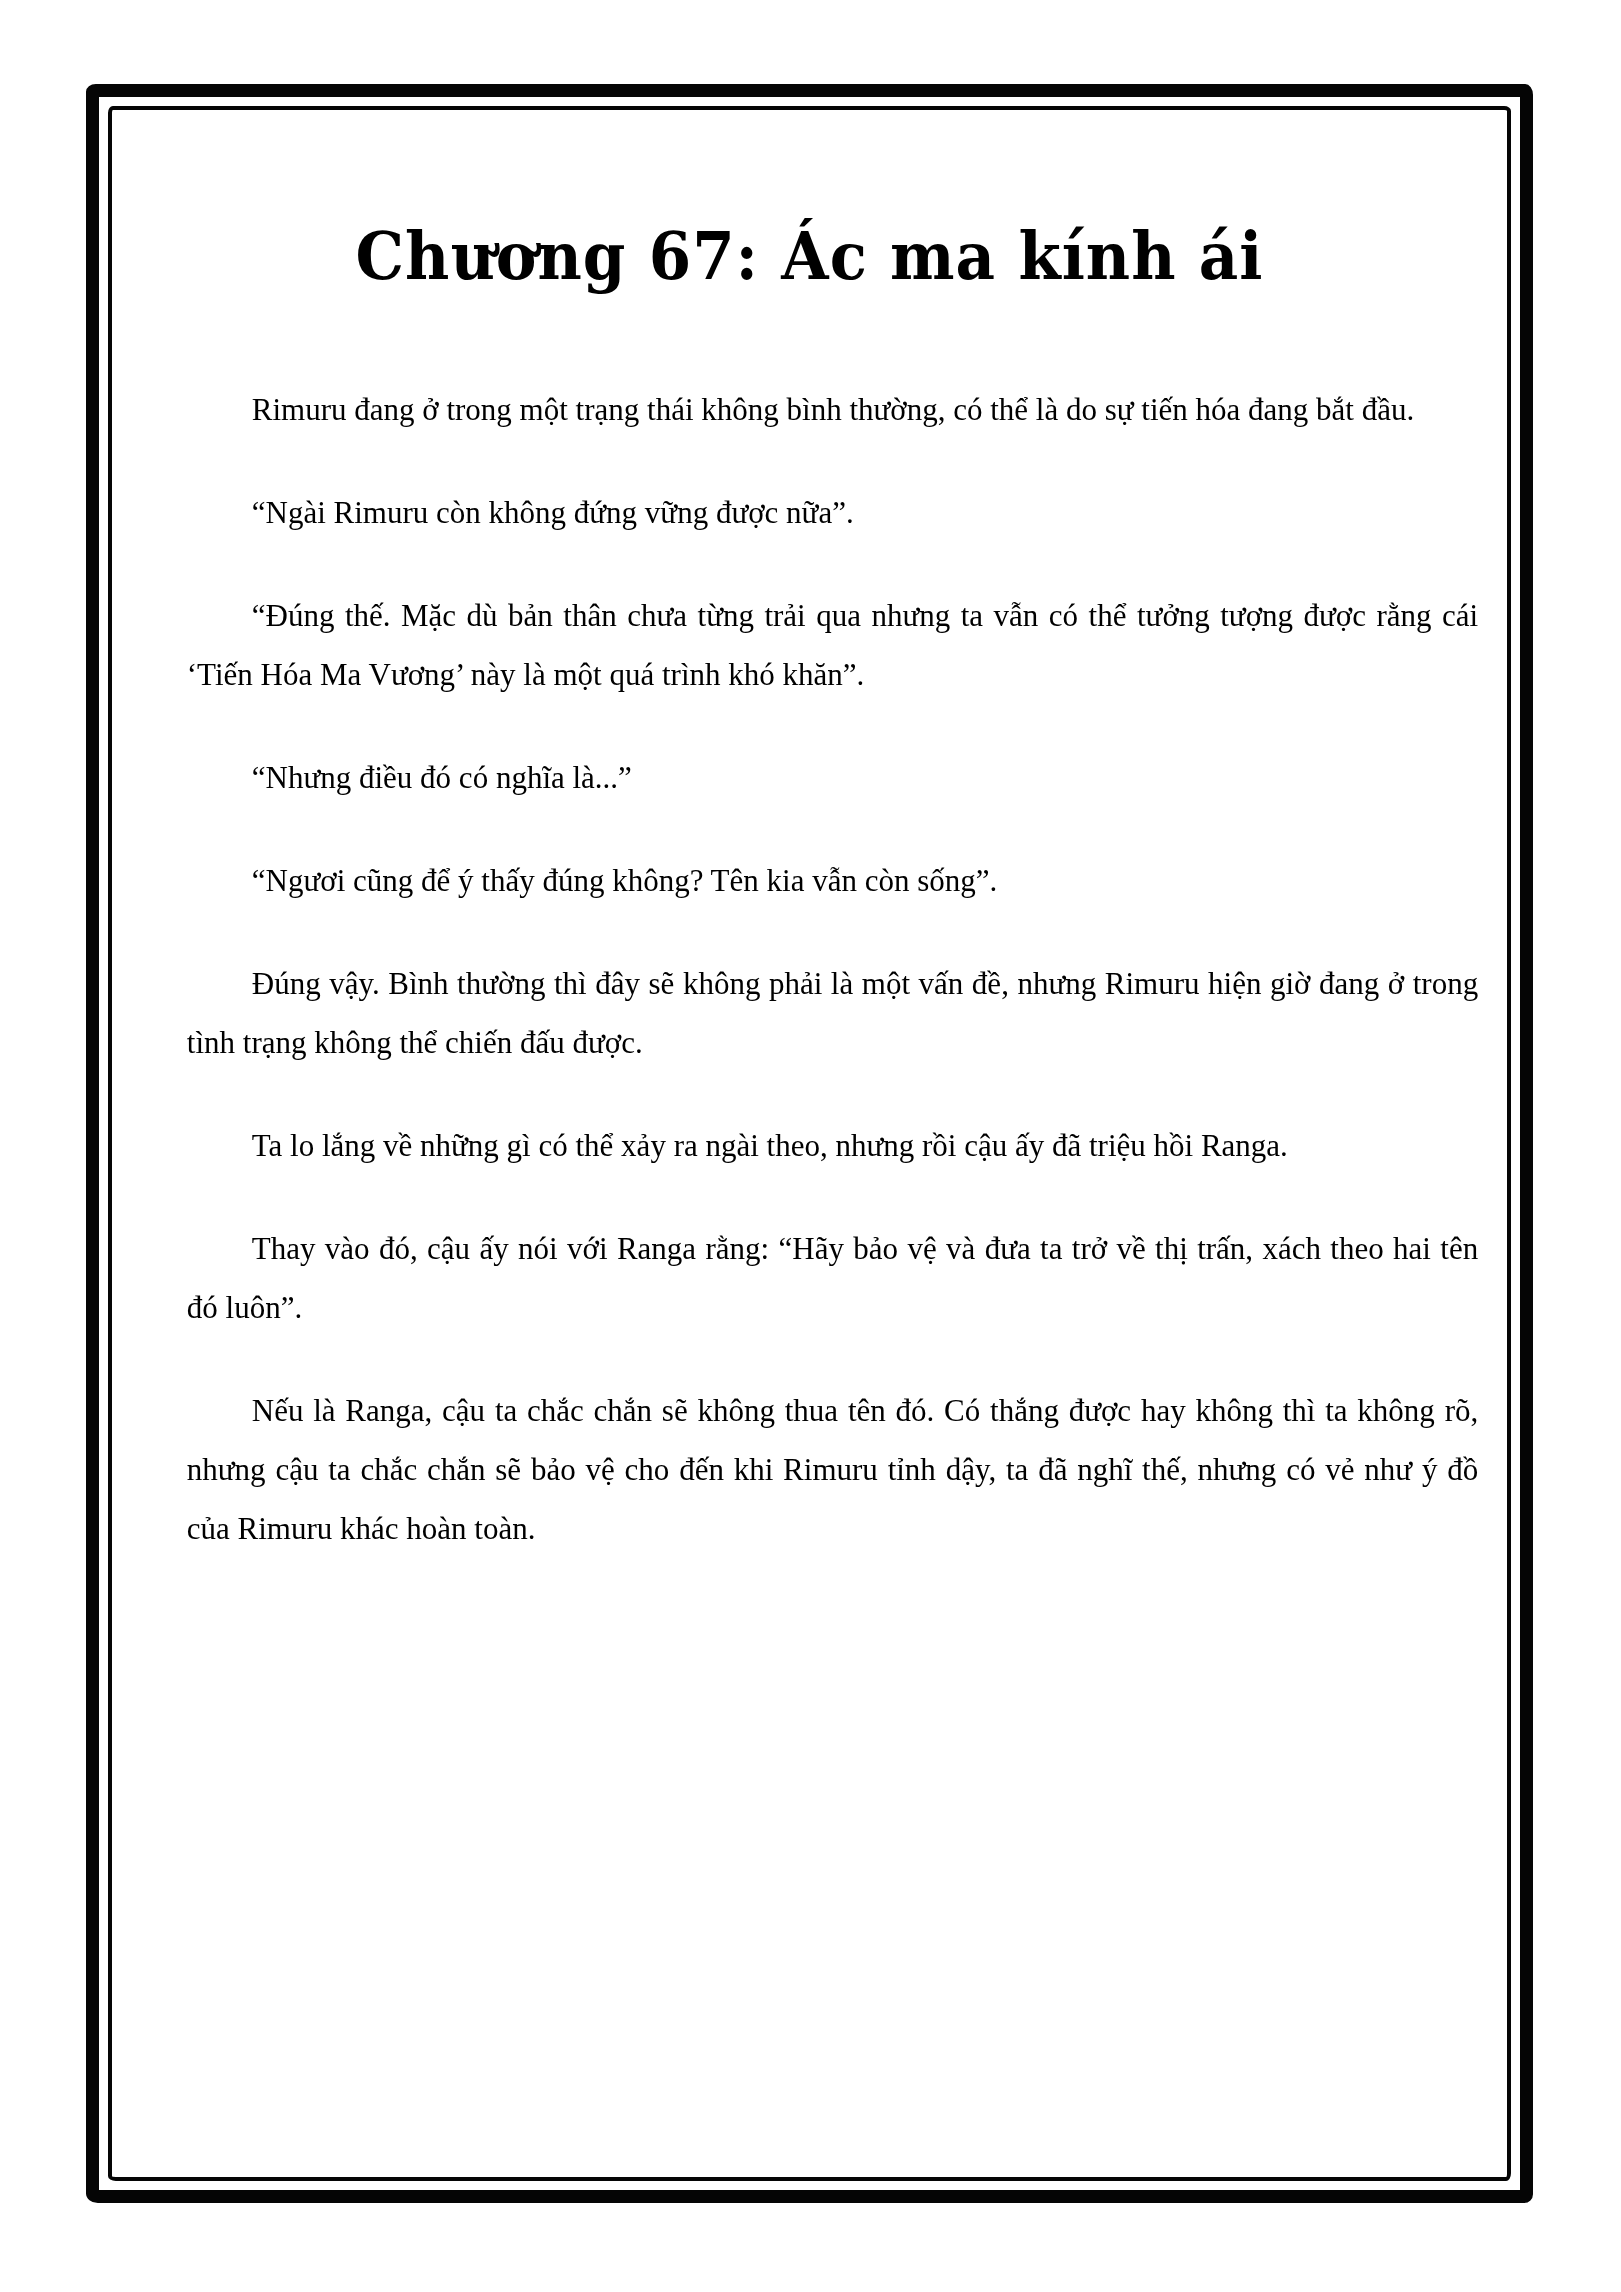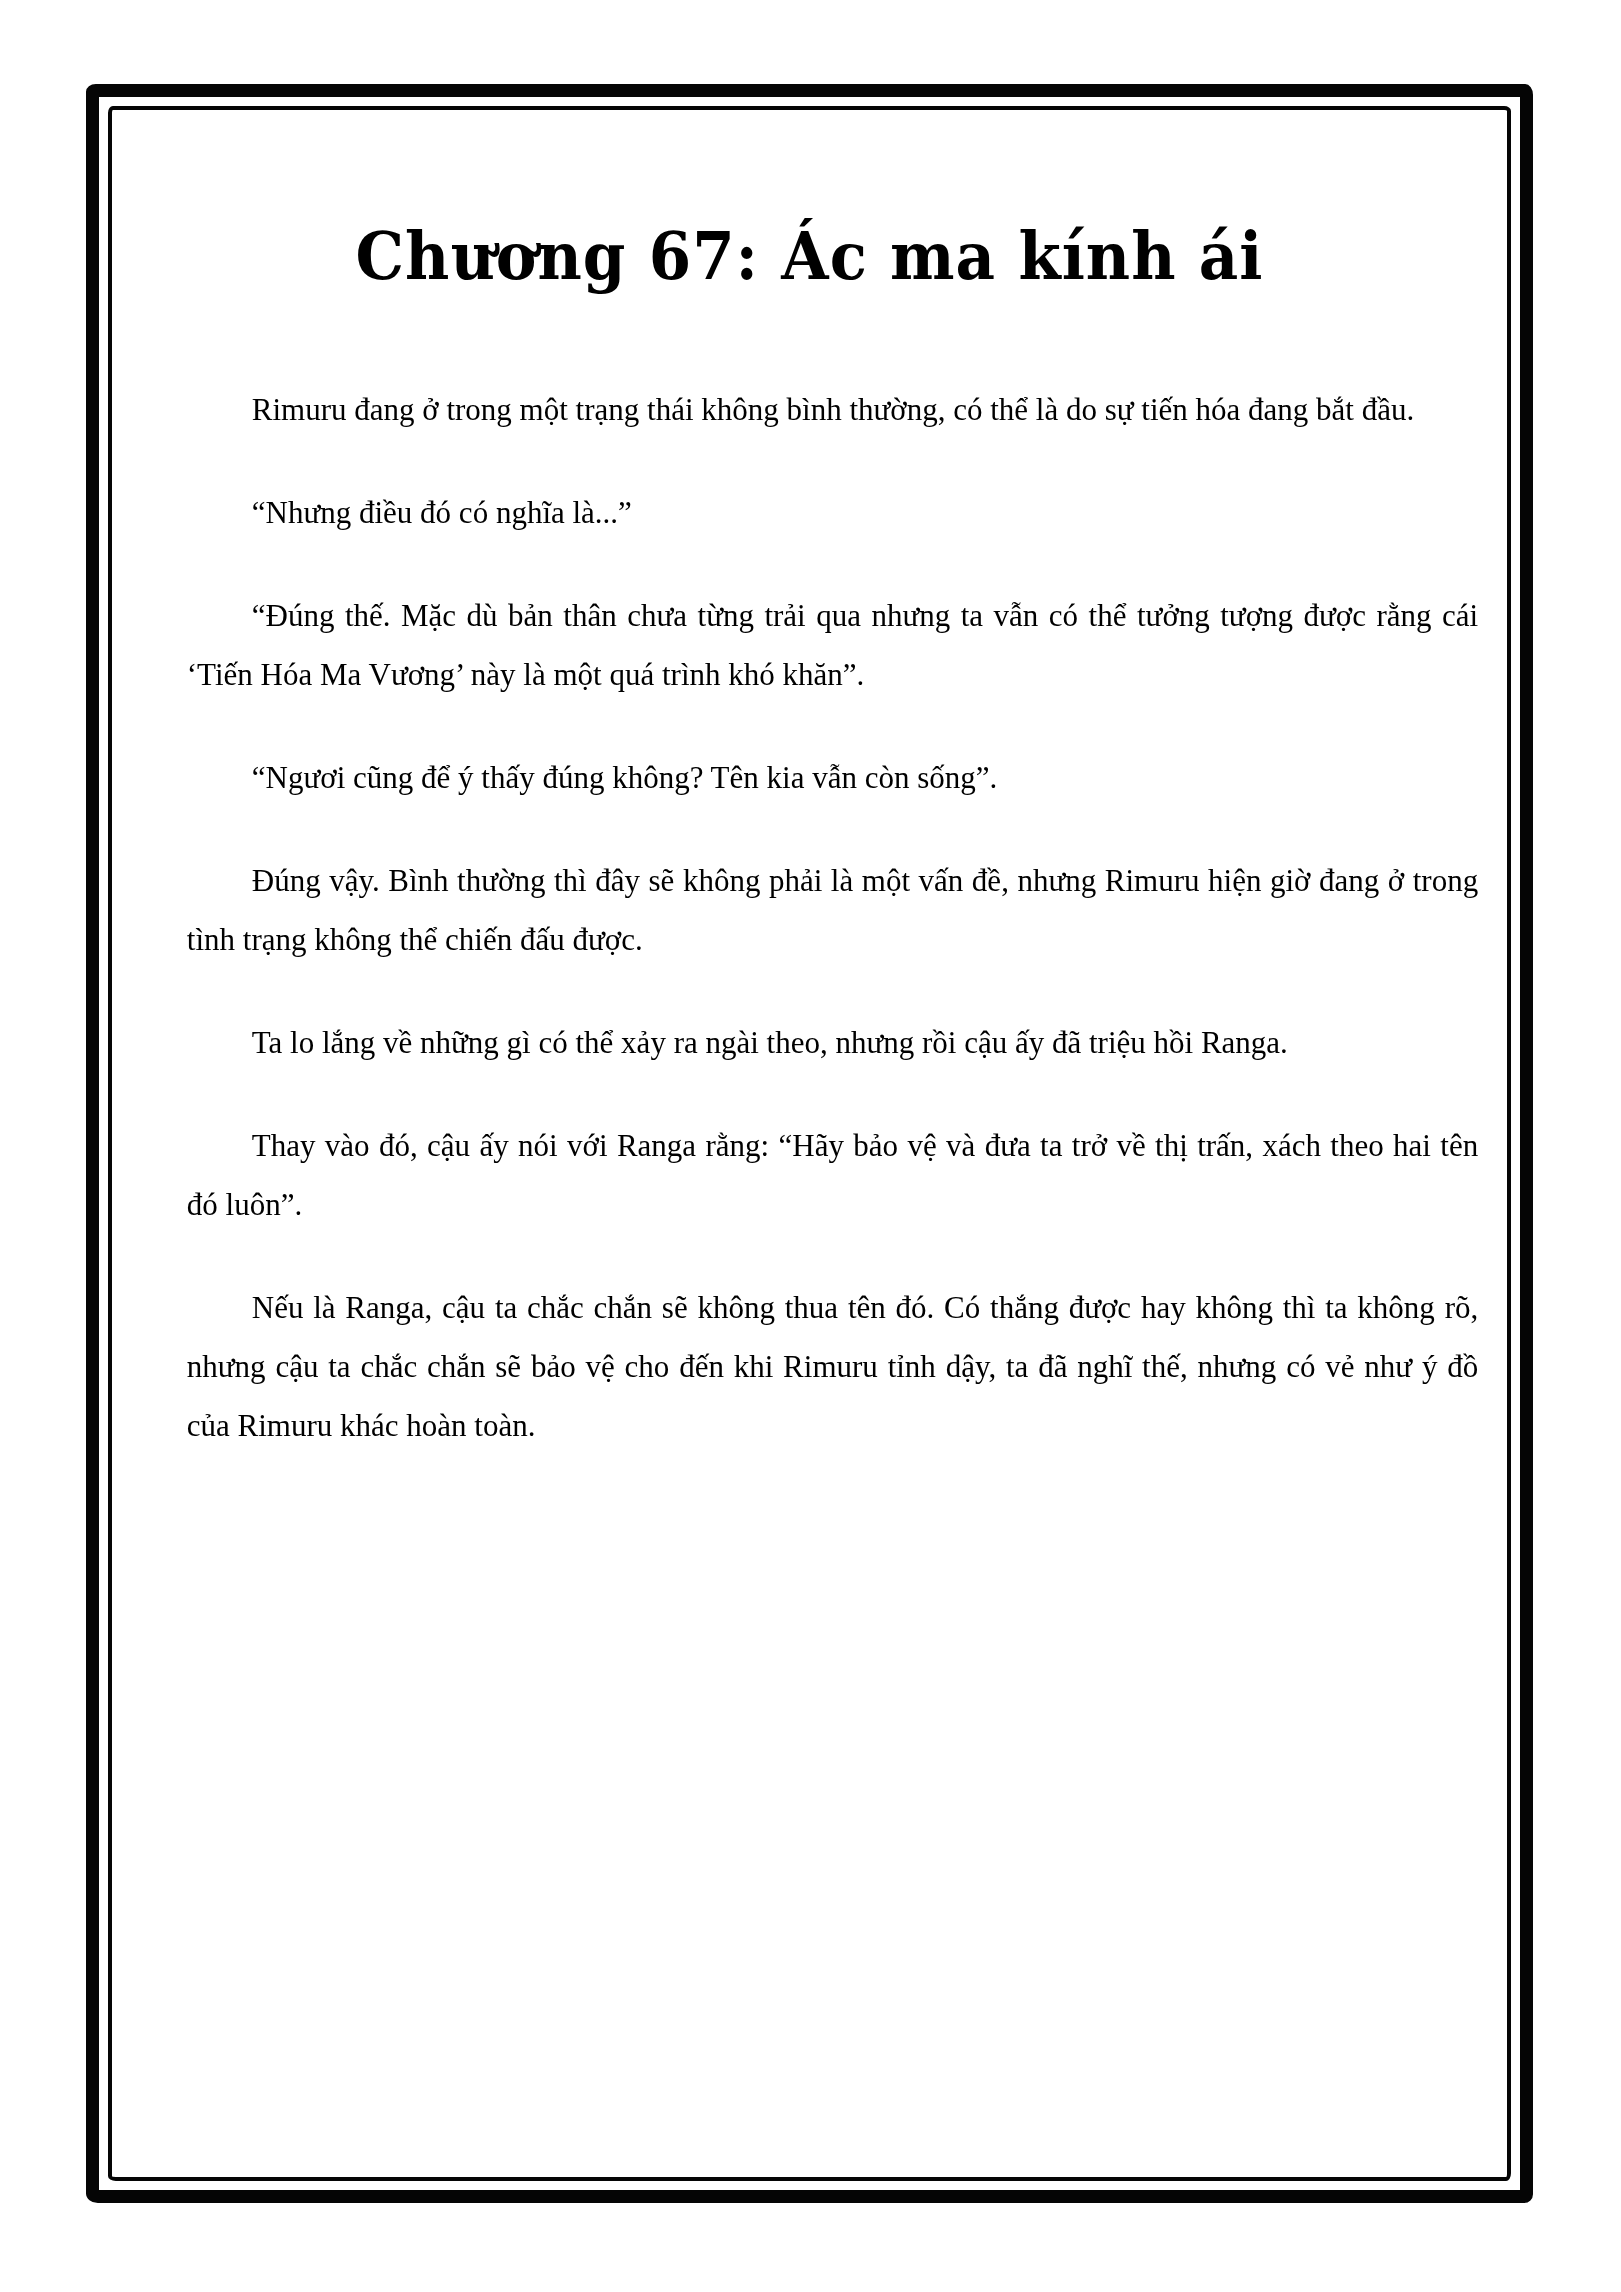--- a/index.html
+++ b/index.html
@@ -67,22 +67,23 @@
 <body>
 
 <div class="frame-outer">
   <div class="frame-inner">
     <div class="content">
 
       <h1 class="chapter-title">Chương 67: Ác ma kính ái</h1>
 
       <div class="body-text">
         <p>Rimuru đang ở trong một trạng thái không bình thường, có thể là do sự tiến hóa đang bắt đầu.</p>
+        <p>“Ngài Rimuru còn không đứng vững được nữa”.</p>
+        <p>“Đúng thế. Mặc dù bản thân chưa từng trải qua nhưng ta vẫn có thể tưởng tượng được rằng cái ‘Tiến Hóa Ma Vương’ này là một quá trình khó khăn”.</p>
         <p>“Nhưng điều đó có nghĩa là...”</p>
-        <p>“Đúng thế. Mặc dù bản thân chưa từng trải qua nhưng ta vẫn có thể tưởng tượng được rằng cái ‘Tiến Hóa Ma Vương’ này là một quá trình khó khăn”.</p>
         <p>“Ngươi cũng để ý thấy đúng không? Tên kia vẫn còn sống”.</p>
         <p>Đúng vậy. Bình thường thì đây sẽ không phải là một vấn đề, nhưng Rimuru hiện giờ đang ở trong tình trạng không thể chiến đấu được.</p>
         <p>Ta lo lắng về những gì có thể xảy ra ngài theo, nhưng rồi cậu ấy đã triệu hồi Ranga.</p>
         <p>Thay vào đó, cậu ấy nói với Ranga rằng: “Hãy bảo vệ và đưa ta trở về thị trấn, xách theo hai tên đó luôn”.</p>
         <p>Nếu là Ranga, cậu ta chắc chắn sẽ không thua tên đó. Có thắng được hay không thì ta không rõ, nhưng cậu ta chắc chắn sẽ bảo vệ cho đến khi Rimuru tỉnh dậy, ta đã nghĩ thế, nhưng có vẻ như ý đồ của Rimuru khác hoàn toàn.</p>
       </div>
 
     </div>
   </div>
 </div>

